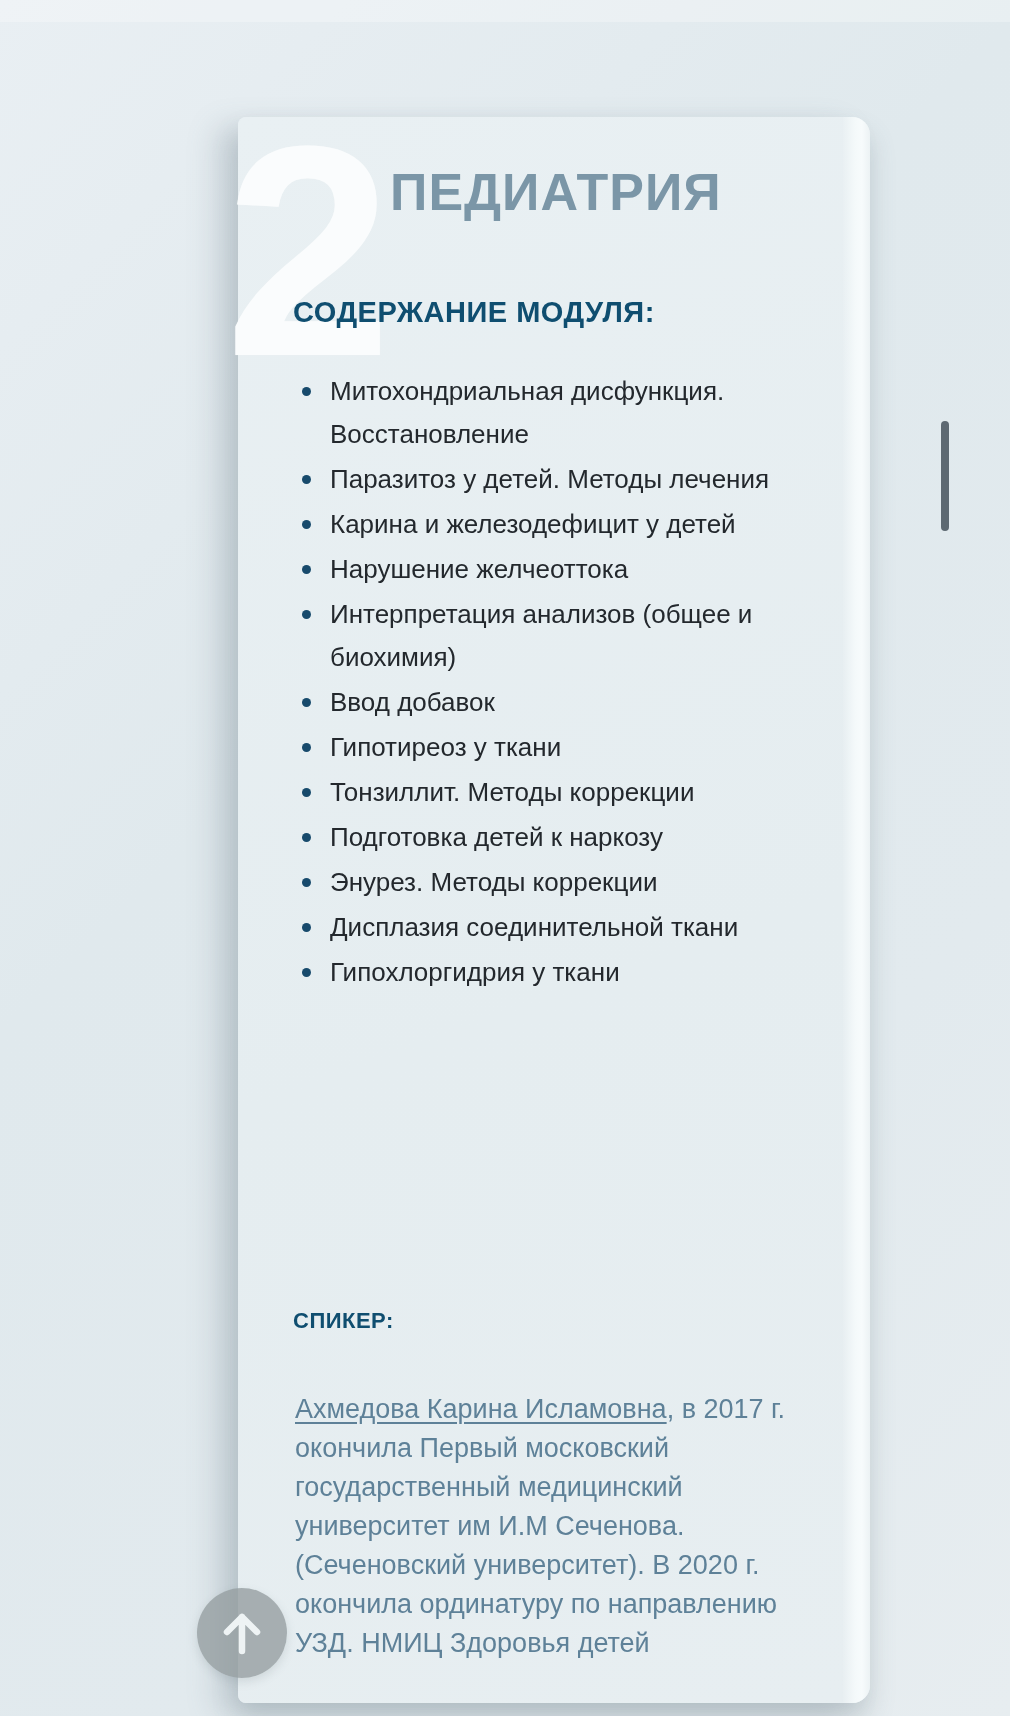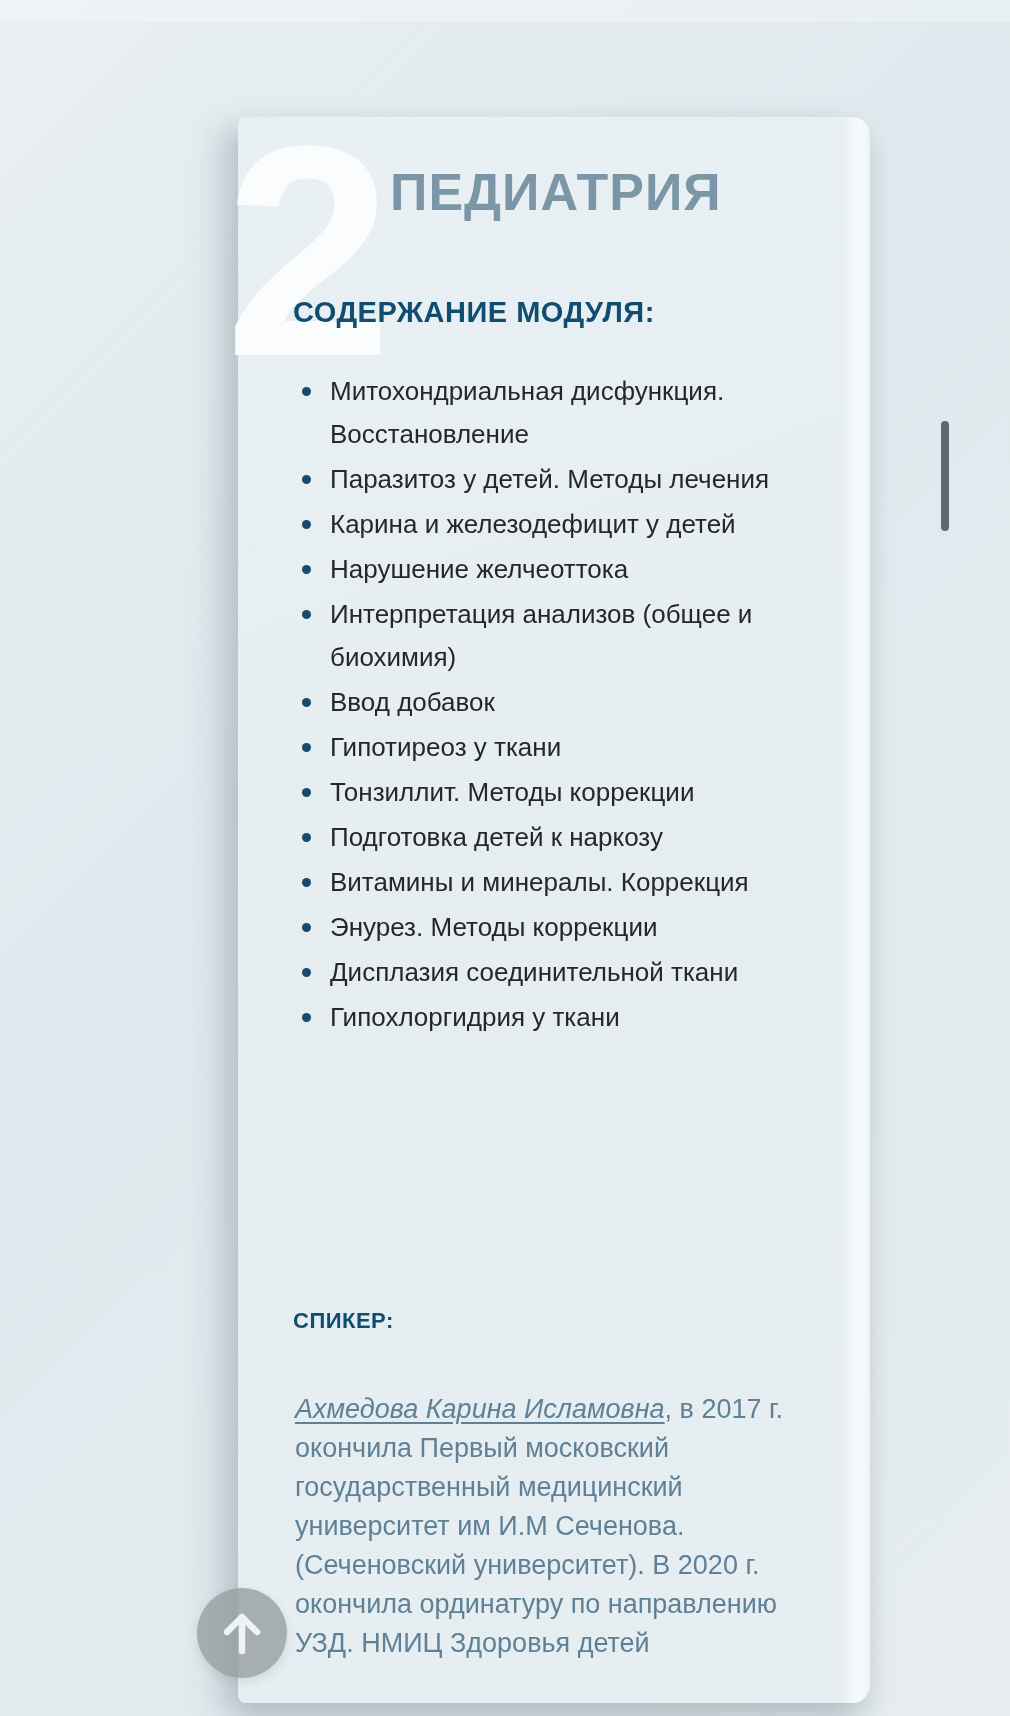--- a/index.html
+++ b/index.html
@@ -64,21 +64,20 @@
   }
 
   
   .speaker-text{
     position:absolute;left:295px;top:1390px;width:505px;
     font-size:27px;line-height:39px;color:#5e8198;margin:0;
   }
   .speaker-link{
     color:#5e8198;text-decoration:underline;text-underline-offset:4px;
     cursor:pointer;
-    font-style:italic;
   }
 
   
   .scroll-top-btn{
     position:absolute;left:197px;top:1588px;width:90px;height:90px;
     border-radius:50%;border:none;cursor:pointer;
     background:rgba(148,156,159,0.78);
     display:flex;align-items:center;justify-content:center;
     box-shadow:0 4px 10px rgba(100,115,122,0.18);
   }
@@ -110,21 +109,20 @@
   <ul class="contents-list" id="contents-list">
       <li>Митохондриальная дисфункция.<br>Восстановление</li>
       <li>Паразитоз у детей. Методы лечения</li>
       <li>Карина и железодефицит у детей</li>
       <li>Нарушение желчеоттока</li>
       <li>Интерпретация анализов (общее и<br>биохимия)</li>
       <li>Ввод добавок</li>
       <li>Гипотиреоз у ткани</li>
       <li>Тонзиллит. Методы коррекции</li>
       <li>Подготовка детей к наркозу</li>
-      <li>Витамины и минералы. Коррекция</li>
       <li>Энурез. Методы коррекции</li>
       <li>Дисплазия соединительной ткани</li>
       <li>Гипохлоргидрия у ткани</li>
     </ul>
 
   <h2 class="section-heading speaker-heading" style="margin:0;">СПИКЕР:</h2>
 
   <p class="speaker-text">
     <a class="speaker-link">Ахмедова Карина Исламовна</a><span>, в 2017 г.</span><br>
     <span id="speaker-lines">окончила Первый московский<br>государственный медицинский<br>университет им И.М Сеченова.<br>(Сеченовский университет). В 2020 г.<br>окончила ординатуру по направлению<br>УЗД. НМИЦ Здоровья детей</span>

